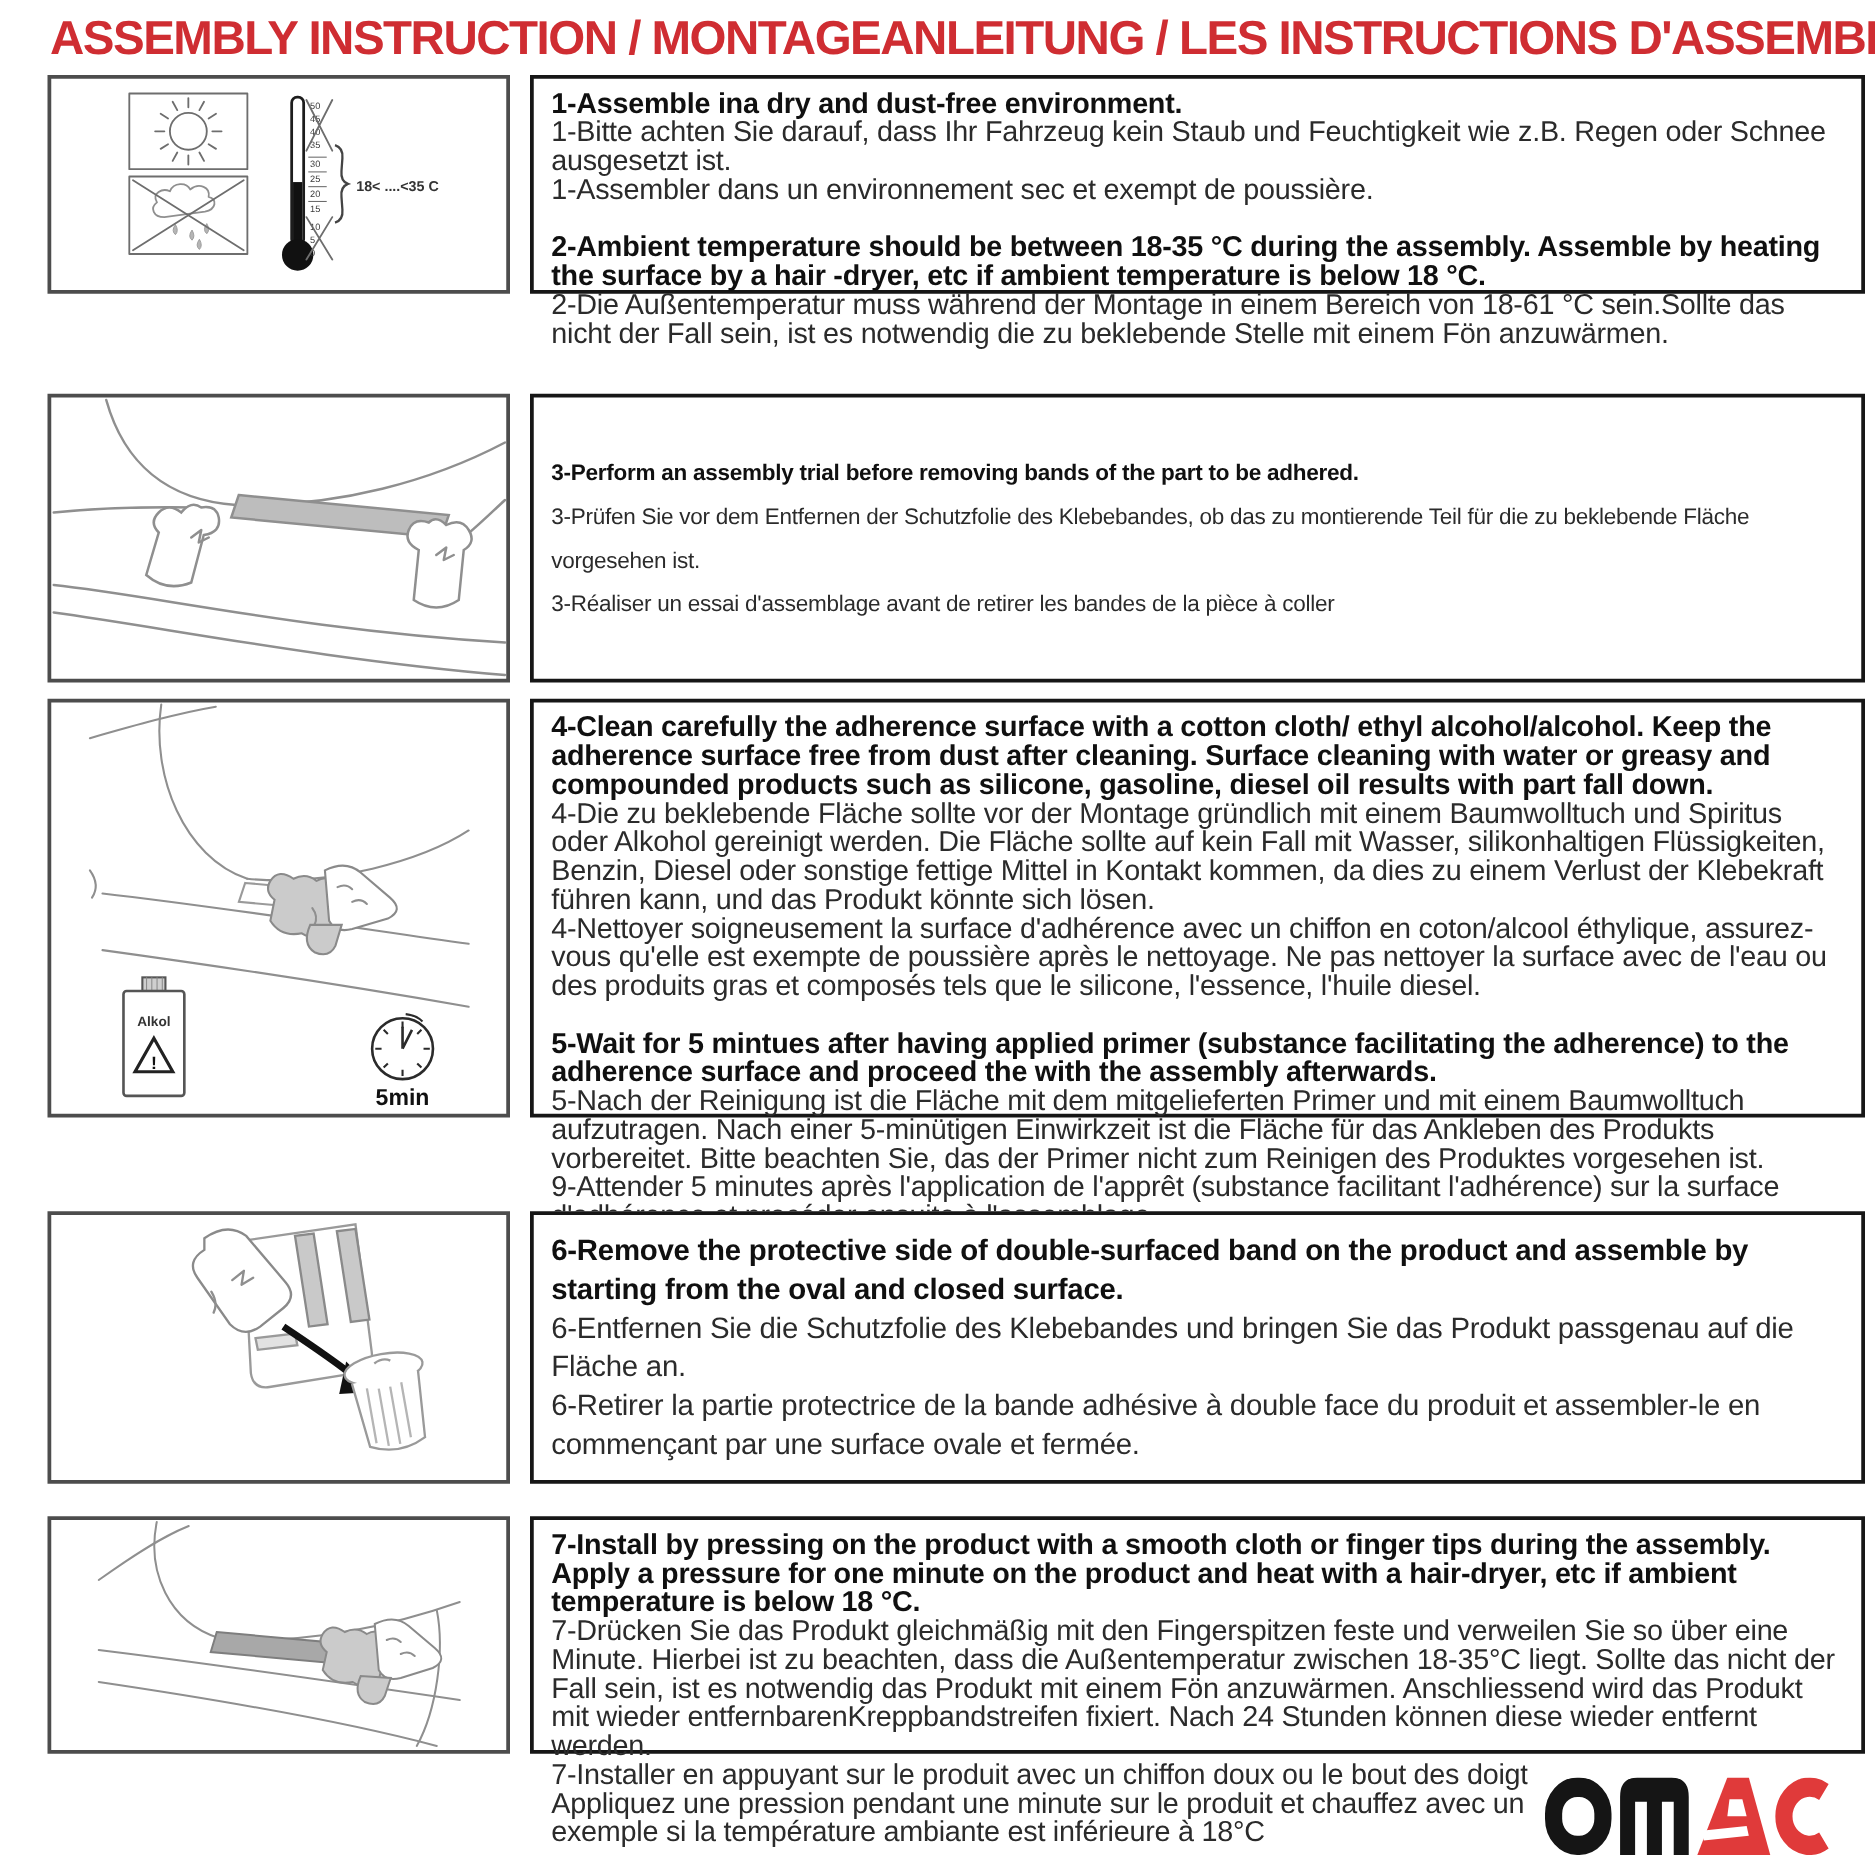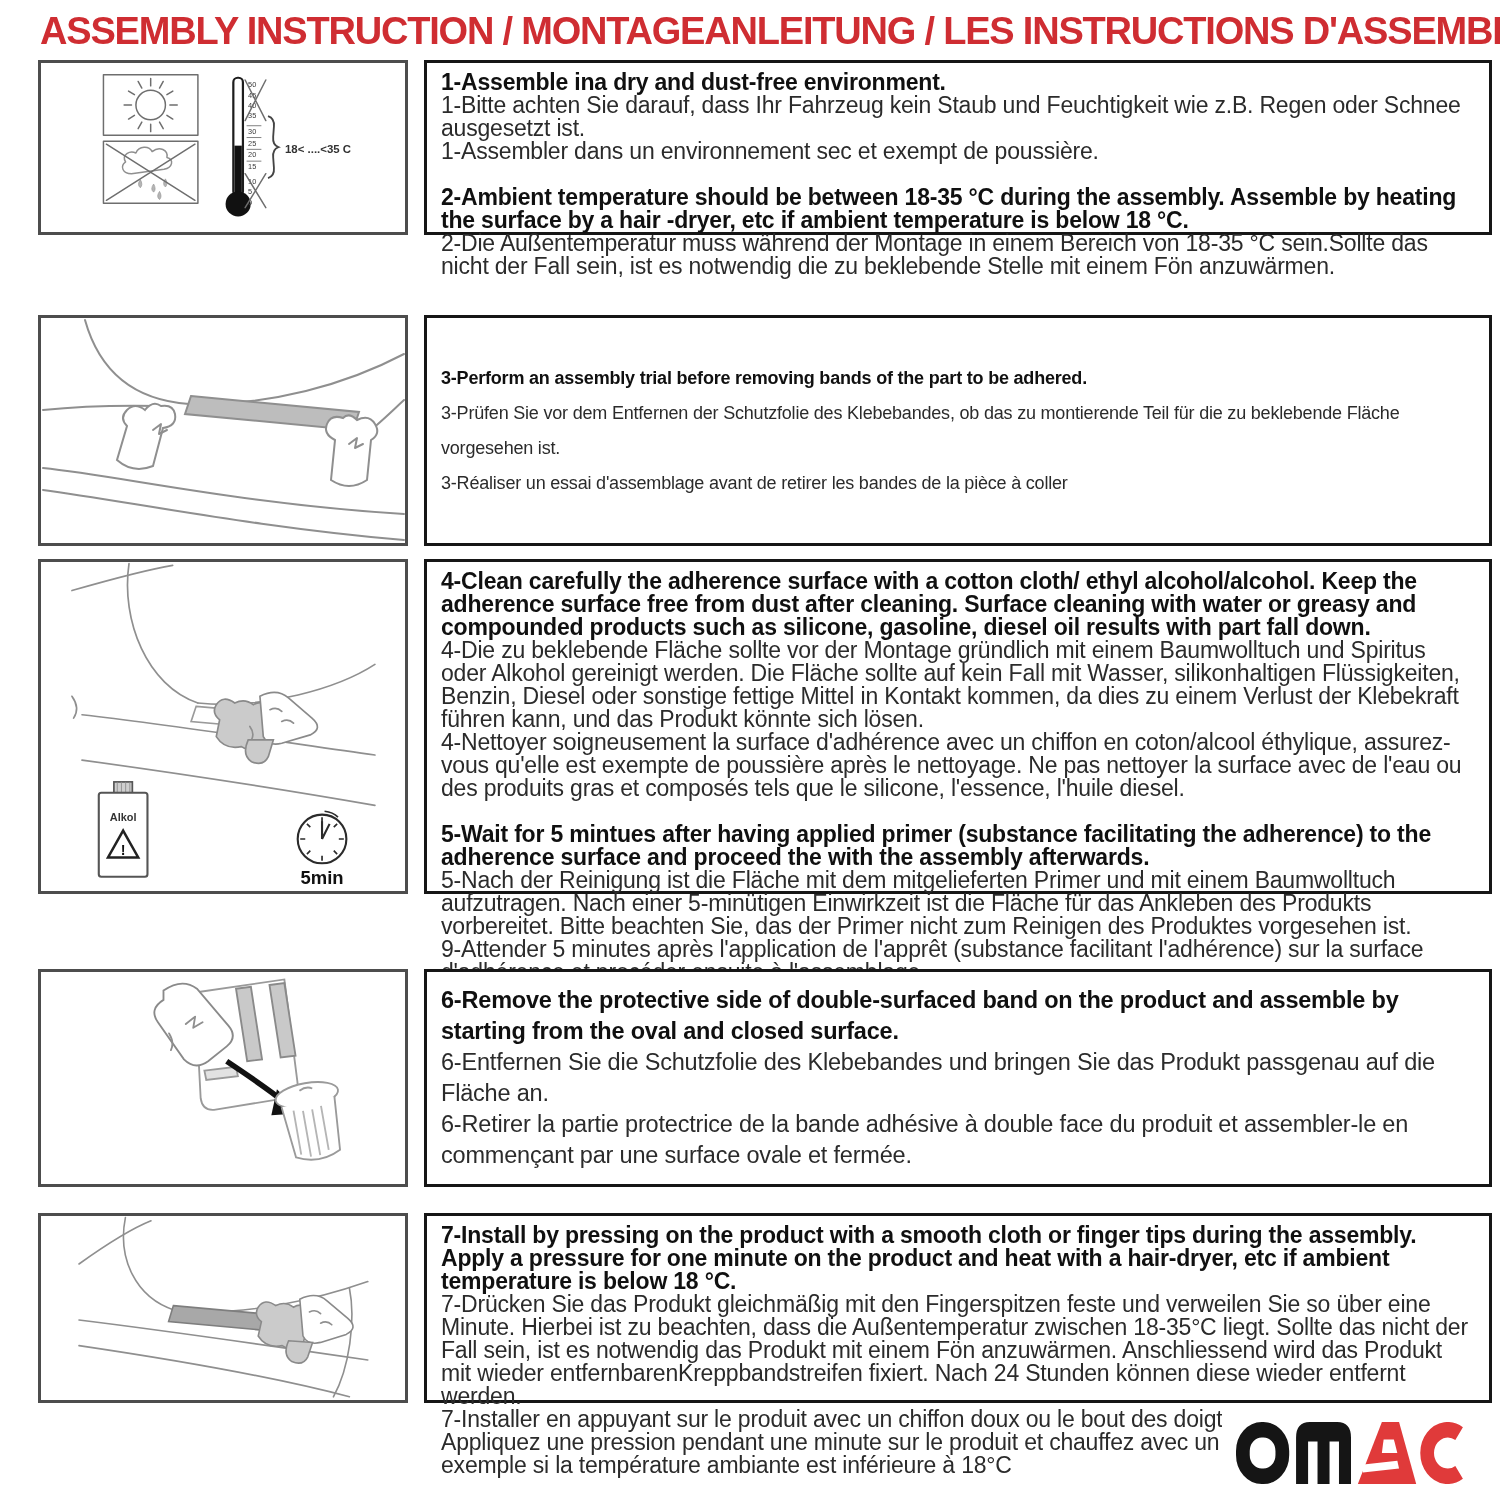--- a/index.html
+++ b/index.html
@@ -75,21 +75,21 @@
         <path d="M243,72 q9,3 8,14 l-1,14 q-1,11 7,14 q-8,3 -7,14 l1,14 q1,11 -8,14" stroke="#444" stroke-width="2.5" fill="none"></path>
         <text x="266" y="122" font-size="15.5" font-weight="700" fill="#333">18&lt; ....&lt;35 C</text>
       </g>
     </svg>
   </div>
   <div class="txtbox s-small r1">
     <p class="b">1-Assemble ina dry and dust-free environment.</p>
     <p>1-Bitte achten Sie darauf, dass Ihr Fahrzeug kein Staub und Feuchtigkeit wie z.B. Regen oder Schnee ausgesetzt ist.</p>
     <p>1-Assembler dans un environnement sec et exempt de poussière.</p>
     <p class="b gap">2-Ambient temperature should be between 18-35 °C  during the assembly. Assemble by heating the surface by a hair -dryer, etc if ambient temperature is below 18 °C.</p>
-    <p>2-Die Außentemperatur muss während der Montage in einem Bereich von 18-35 °C  sein.Sollte das nicht der Fall sein, ist es notwendig die zu beklebende Stelle mit einem Fön anzuwärmen.</p>
+    <p>2-Die Außentemperatur muss während der Montage in einem Bereich von 18-61 °C  sein.Sollte das nicht der Fall sein, ist es notwendig die zu beklebende Stelle mit einem Fön anzuwärmen.</p>
   </div>
 
   <div class="imgbox r2">
     <svg viewBox="0 0 364 225">
       <path class="sketch" d="M44,2 C58,52 92,82 148,86"></path>
       <path class="sketch" d="M148,86 C230,88 306,66 363,36"></path>
       <path class="sketch" d="M2,92 C40,88 72,87 120,88"></path>
       <path class="sketch" d="M320,120 C336,108 350,94 363,82"></path>
       <path class="sketch" d="M2,150 C80,158 200,186 363,196"></path>
       <path class="sketch" d="M2,172 C90,184 220,210 363,222"></path>

